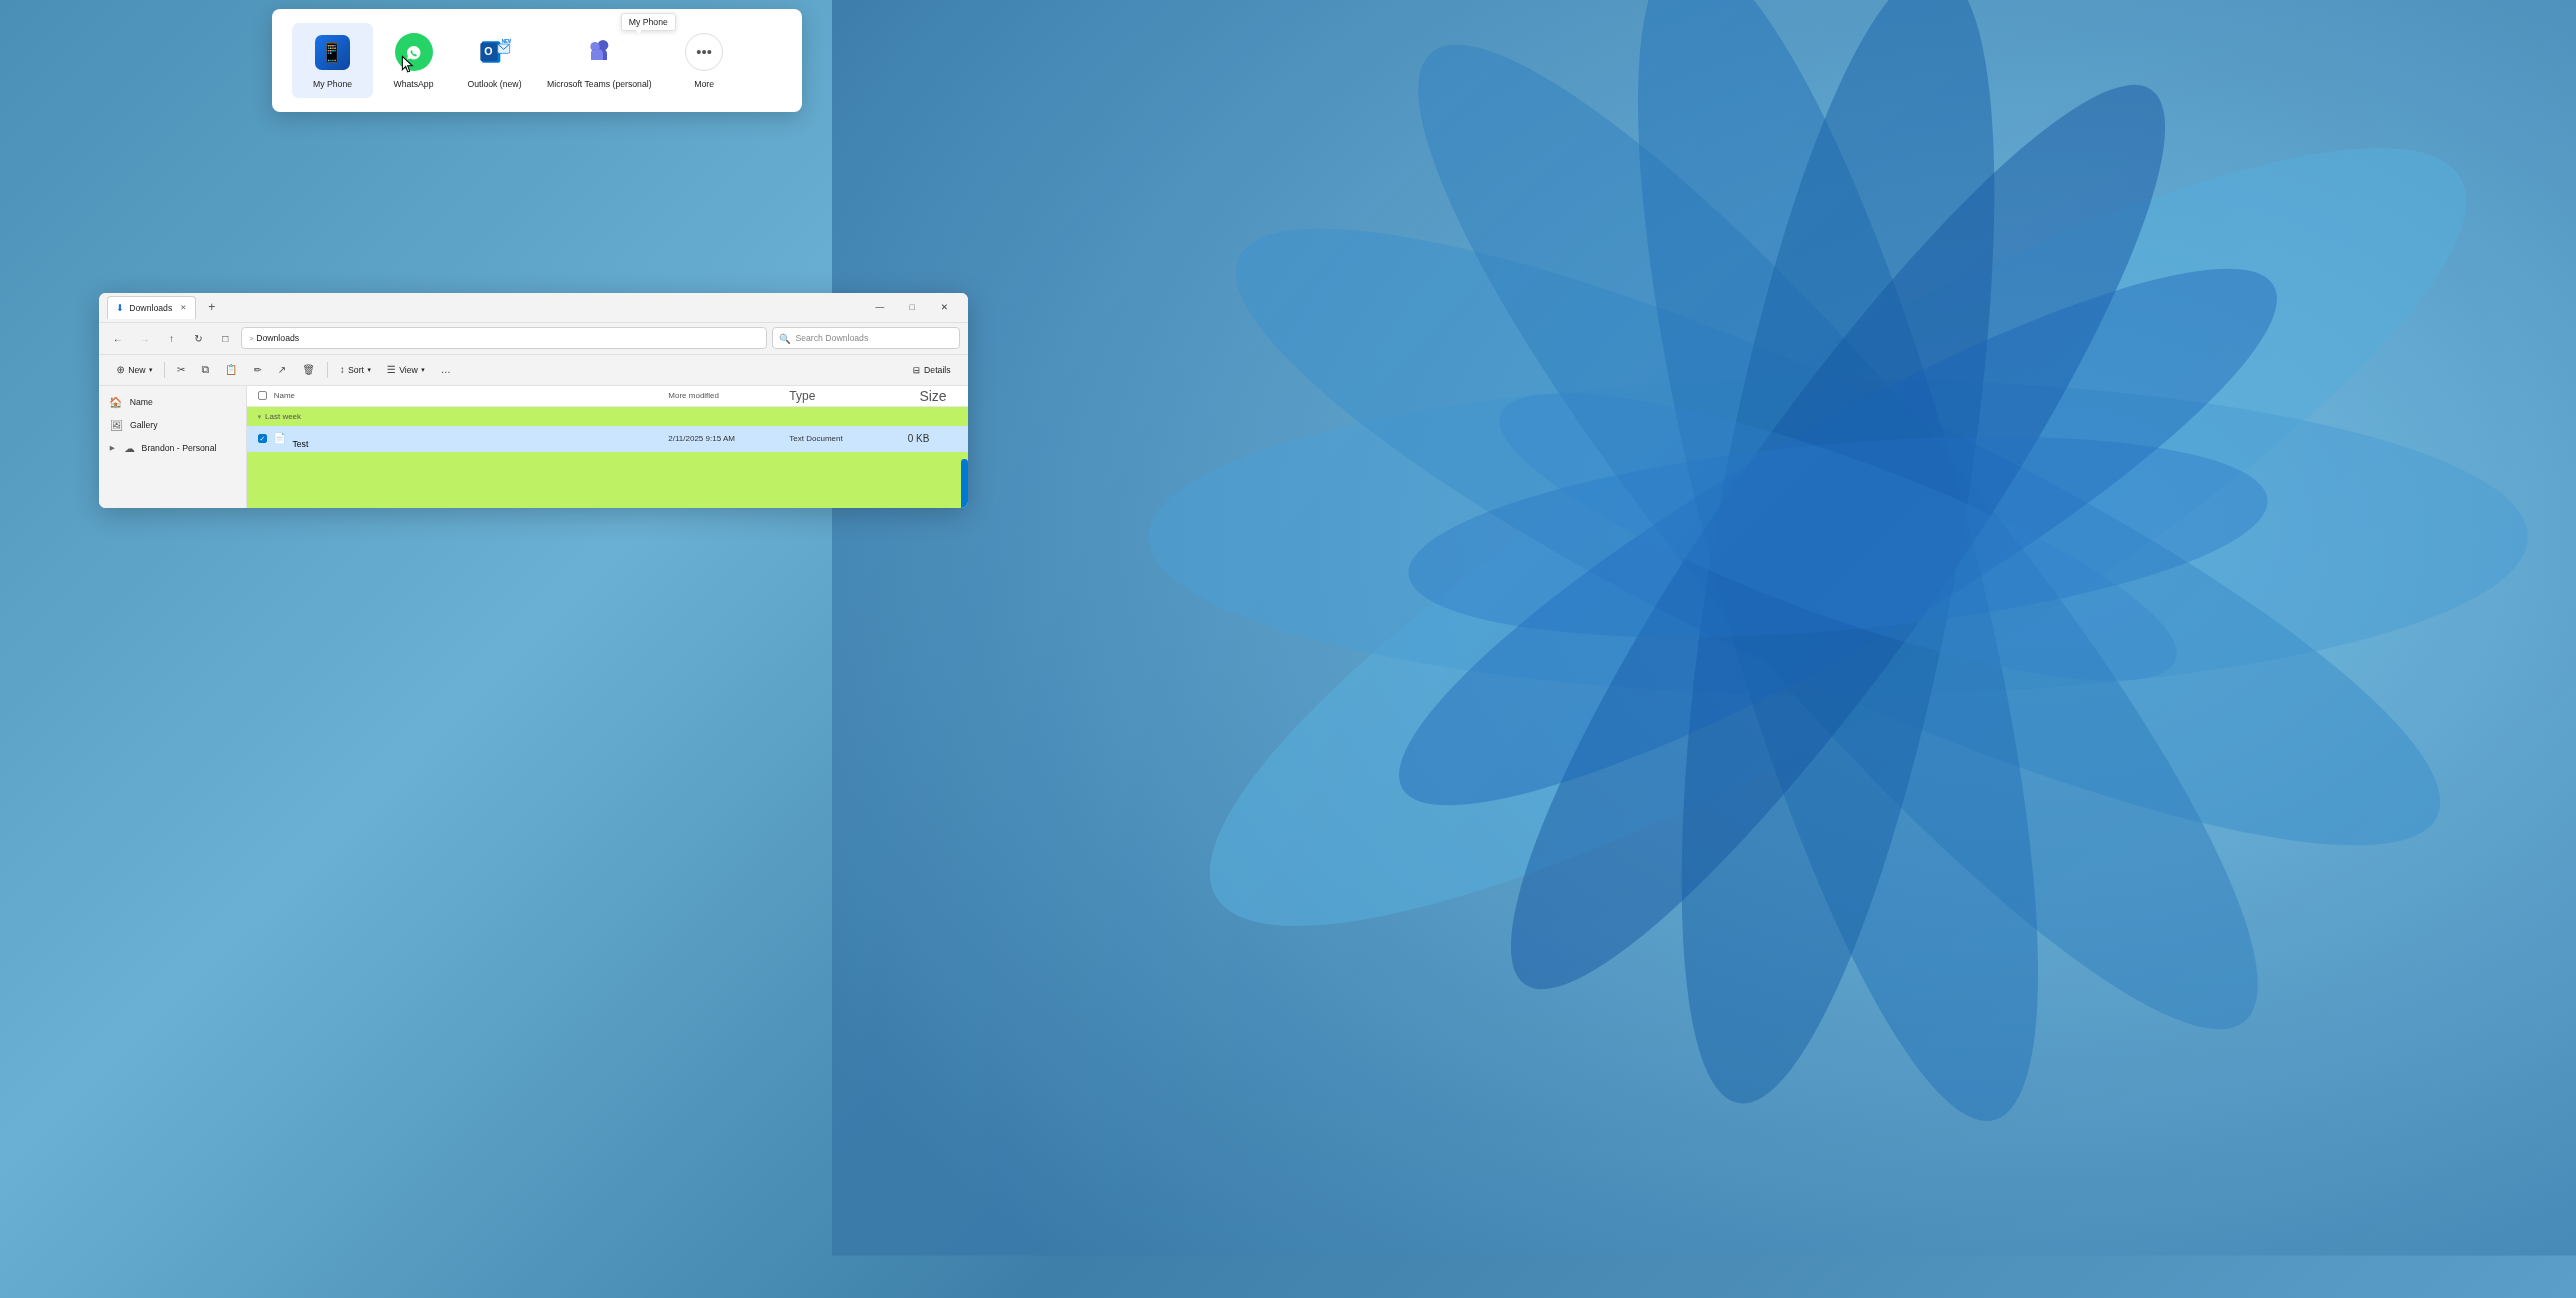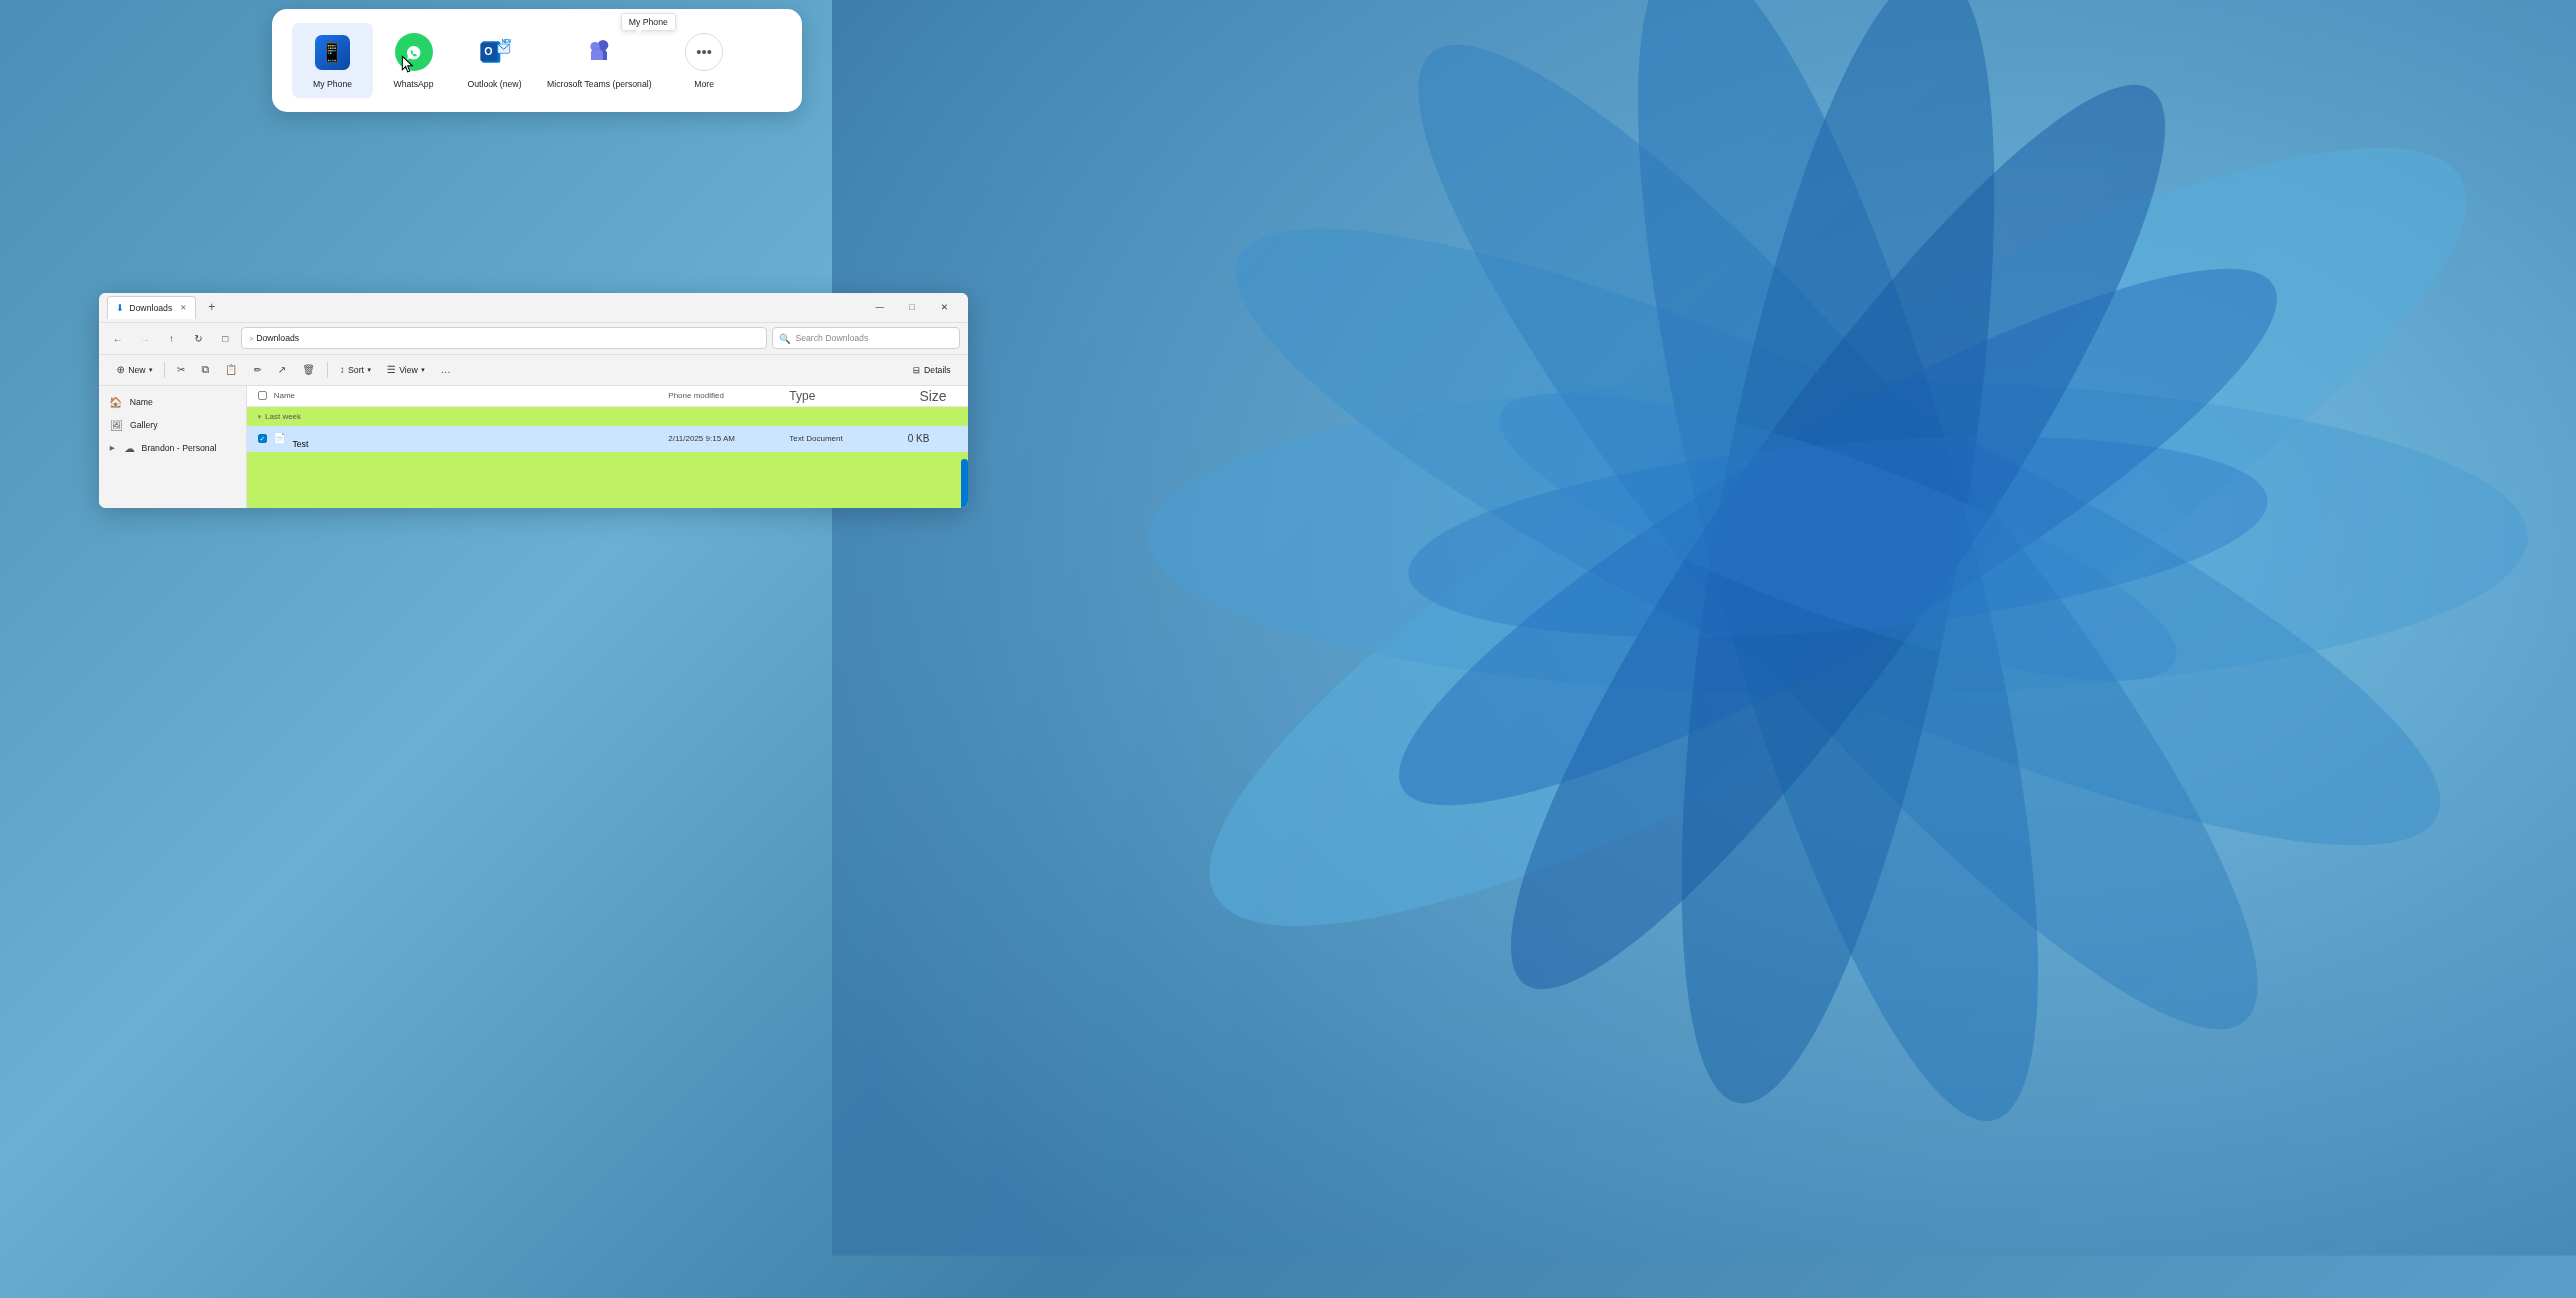--- a/index.html
+++ b/index.html
@@ -21,21 +21,21 @@
       overflow: hidden;
     }
 
     
     .taskbar-popup {
       position: absolute;
       top: 9.4px;
       left: 272px;
       width: 530px;
       background: white;
-      border-radius: 15px;
+      border-radius: 8px;
       box-shadow: 0 5.4px 21.5px rgba(0,0,0,0.18);
       padding: 13.4px 20px 13.4px 20px;
       display: flex;
       align-items: flex-start;
       gap: 0;
     }
 
     .taskbar-popup-item {
       display: flex;
       flex-direction: column;
@@ -778,21 +778,21 @@
       </div>
     </div>
 
     <div class="file-list" style="position:relative;">
 
       <div class="col-headers">
         <div class="col-check">
           <div class="checkbox"></div>
         </div>
         <div class="col-name">Name</div>
-        <div class="col-date">Phone modified</div>
+        <div class="col-date">More modified</div>
         <div class="col-type">Type</div>
         <div class="col-size">Size</div>
       </div>
 
       <div class="group-header">
         <span class="group-chevron">▾</span>
         <span>Last week</span>
       </div>
 
       <div class="file-row selected">

